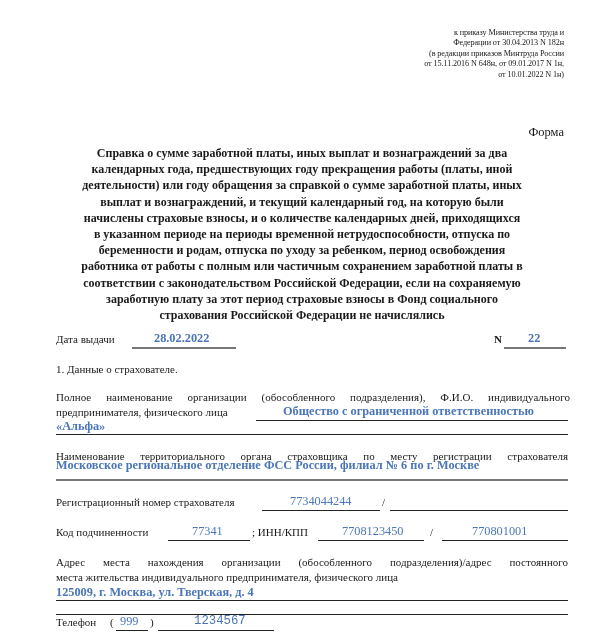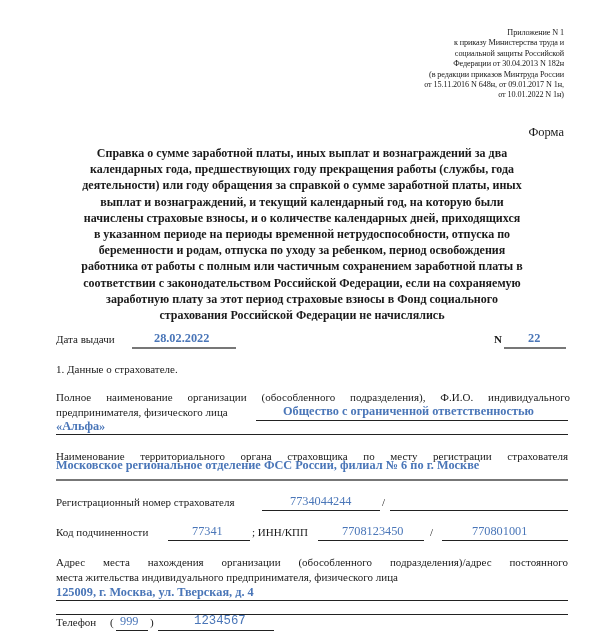--- a/index.html
+++ b/index.html
@@ -17,34 +17,32 @@
   .val { color: #4a76b8; font-weight: bold; font-size: 12.3px; white-space: nowrap; }
   .valr { color: #4a76b8; font-size: 12.3px; white-space: nowrap; }
   .line { height: 0; border-top: 1px solid #222; }
   .gline { height: 0; border-top: 2px solid #777; }
   .just { text-align: justify; text-align-last: justify; }
 </style>
 </head>
 <body>
 
 <div class="abs appendix">
-  <div>Приложение N 1</div>
   <div>к приказу Министерства труда и</div>
-  <div>социальной защиты Российской</div>
   <div>Федерации от 30.04.2013 N 182н</div>
   <div>(в редакции приказов Минтруда России</div>
   <div>от 15.11.2016 N 648н, от 09.01.2017 N 1н,</div>
   <div>от 10.01.2022 N 1н)</div>
 </div>
 
 <div class="abs forma">Форма</div>
 
 <div class="abs title">
   <div>Справка о сумме заработной платы, иных выплат и вознаграждений за два</div>
-  <div>календарных года, предшествующих году прекращения работы (службы, года</div>
+  <div>календарных года, предшествующих году прекращения работы (платы, иной</div>
   <div>деятельности) или году обращения за справкой о сумме заработной платы, иных</div>
   <div>выплат и вознаграждений, и текущий календарный год, на которую были</div>
   <div>начислены страховые взносы, и о количестве календарных дней, приходящихся</div>
   <div>в указанном периоде на периоды временной нетрудоспособности, отпуска по</div>
   <div>беременности и родам, отпуска по уходу за ребенком, период освобождения</div>
   <div>работника от работы с полным или частичным сохранением заработной платы в</div>
   <div>соответствии с законодательством Российской Федерации, если на сохраняемую</div>
   <div>заработную плату за этот период страховые взносы в Фонд социального</div>
   <div>страхования Российской Федерации не начислялись</div>
 </div>

